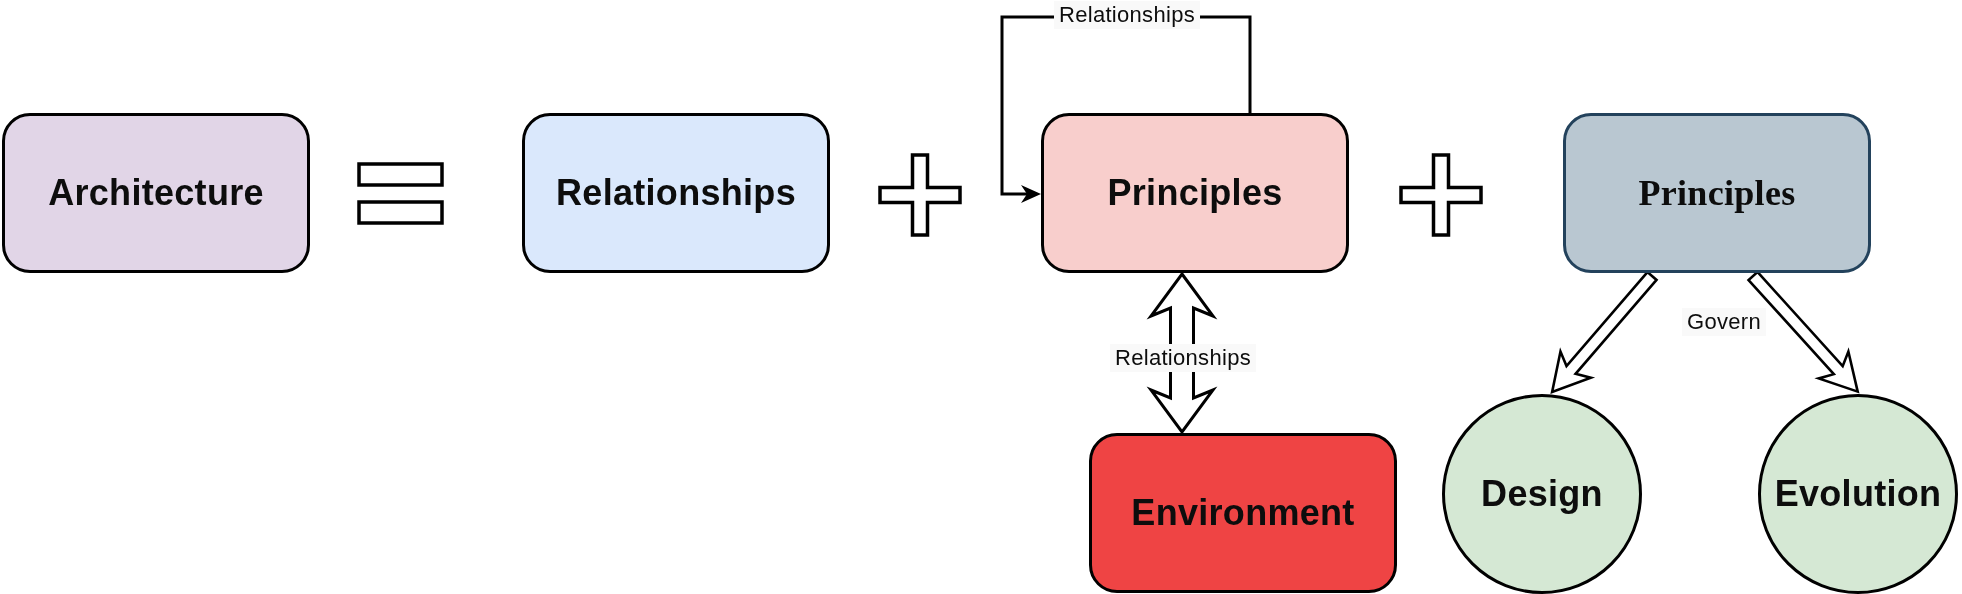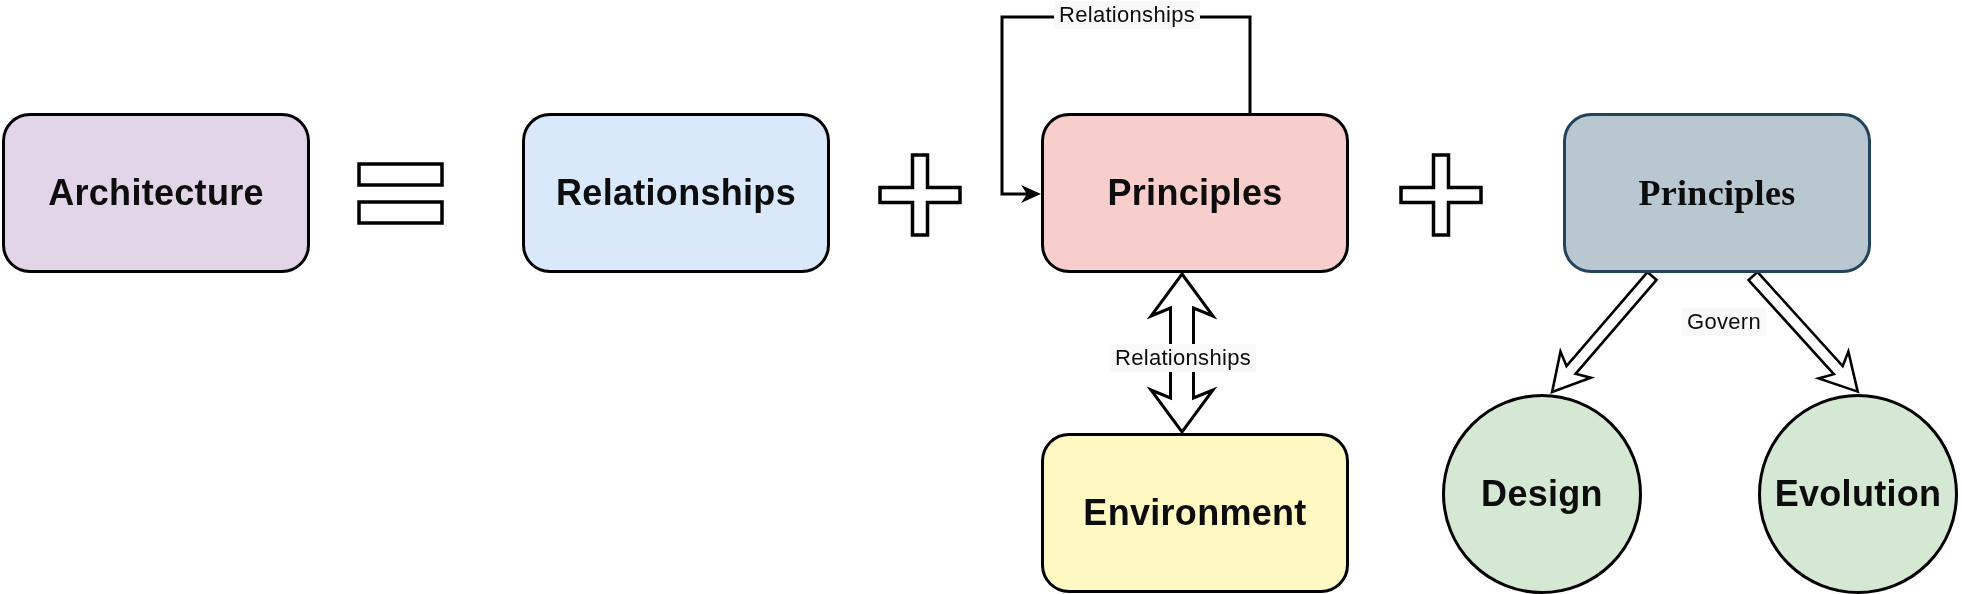--- a/index.html
+++ b/index.html
@@ -109,21 +109,21 @@
   </div>
 
   <div class="node box box-components" style="background: rgb(248, 206, 204); border-color: rgb(0, 0, 0);">
     <span>Principles</span>
   </div>
 
   <div class="node box box-principles" style="background: rgb(185, 199, 209); border-color: rgb(35, 66, 92);">
     <span>Principles</span>
   </div>
 
-  <div class="node box box-environment" style="background: #fef9c3; border-color: rgb(0, 0, 0);">
+  <div class="node box box-environment" style="background: #ef4444; border-color: rgb(0, 0, 0); margin-left: 48px;">
     <span>Environment</span>
   </div>
 
   <div class="node circle circle-design" style="background: rgb(213, 232, 212); border-color: rgb(0, 0, 0);">
     <span>Design</span>
   </div>
 
   <div class="node circle circle-evolution" style="background: rgb(213, 232, 212); border-color: rgb(0, 0, 0);">
     <span>Evolution</span>
   </div>

